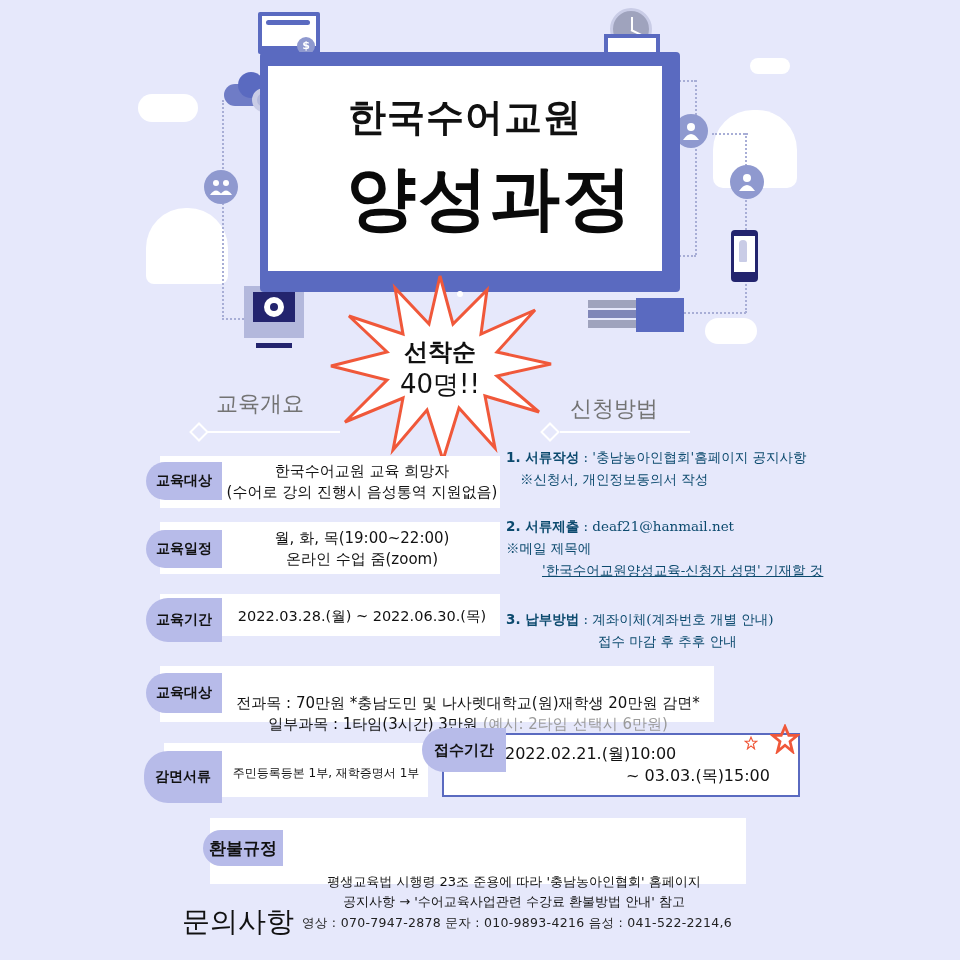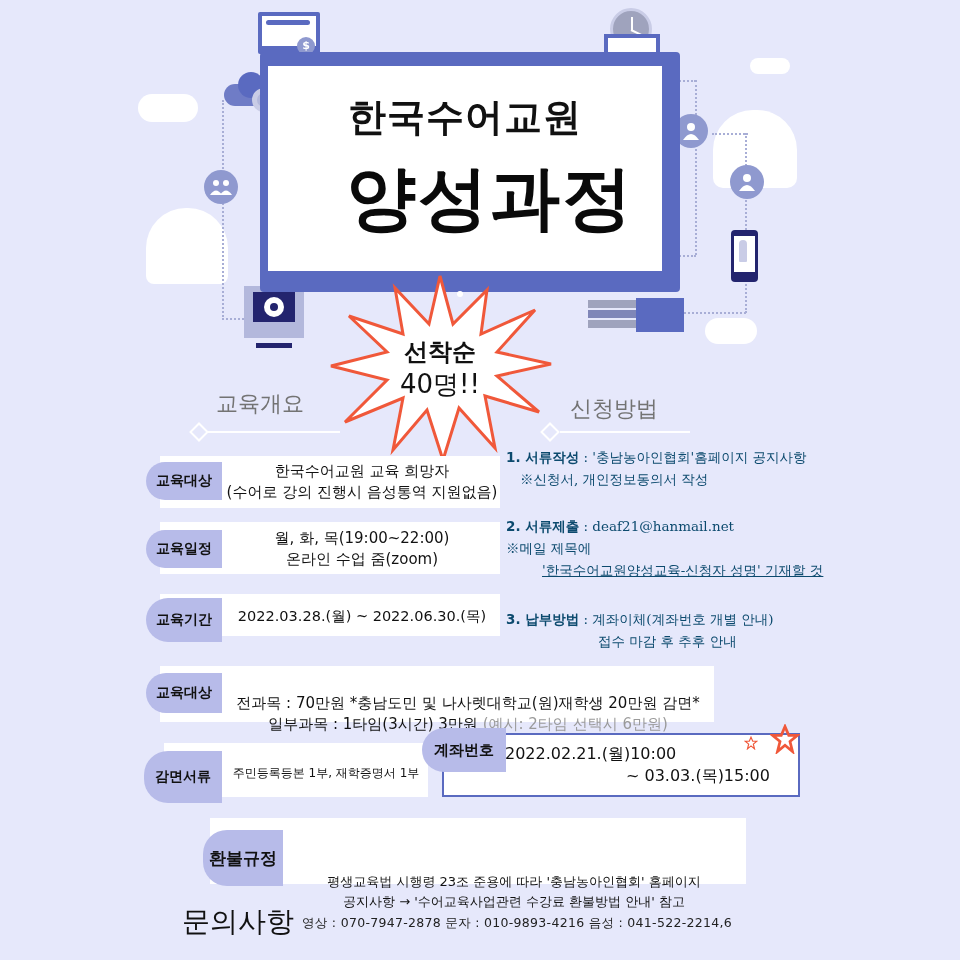--- a/index.html
+++ b/index.html
@@ -236,31 +236,31 @@
   <div>※메일 제목에</div>
   <div class="underline">'한국수어교원양성교육-신청자 성명' 기재할 것</div>
 </div>
 
 <div class="step" style="top:608px;">
   <div><b>3. 납부방법</b> <span>: 계좌이체(계좌번호 개별 안내)</span></div>
   <div style="padding-left:92px;">접수 마감 후 추후 안내</div>
 </div>
 
 <div class="period-box"></div>
-<div class="period-tag">계좌번호</div>
+<div class="period-tag">접수기간</div>
 <div class="abs" style="left:505px;top:744px;font-size:16px;">2022.02.21.(월)10:00</div>
 <div class="abs" style="left:626px;top:766px;font-size:16px;">~ 03.03.(목)15:00</div>
 <svg class="abs" style="left:744px;top:736px;" width="14" height="14" viewBox="0 0 24 24">
     <polygon points="12,2 15,9 22,9 16,14 18,22 12,17 6,22 8,14 2,9 9,9" fill="none" stroke="#f0583a" stroke-width="2"></polygon>
   </svg>
 <svg class="abs" style="left:770px;top:724px;" width="30" height="30" viewBox="0 0 24 24">
     <polygon points="12,2 15,9 22,9 16,14 18,22 12,17 6,22 8,14 2,9 9,9" fill="none" stroke="#f0583a" stroke-width="2.2"></polygon>
   </svg>
 
 <div class="info-box" style="left:210px;top:818px;width:536px;height:66px;"></div>
-<div class="tag" style="left:203px;top:830px;width:80px;height:56px;font-size:17px;">환불규정</div>
+<div class="tag" style="left:203px;top:830px;width:80px;height:36px;font-size:17px;">환불규정</div>
 <div class="info-text" style="left:288px;top:832px;width:452px;font-size:13px;line-height:20px;margin-top:40px;">
   <div>평생교육법 시행령 23조 준용에 따라 '충남농아인협회' 홈페이지</div>
   <div>공지사항 → '수어교육사업관련 수강료 환불방법 안내' 참고</div>
 </div>
 
 <div class="contact-title">문의사항</div>
 <div class="contact-line">영상 : 070-7947-2878  문자 : 010-9893-4216 음성 : 041-522-2214,6</div>
 
 </body></html>

